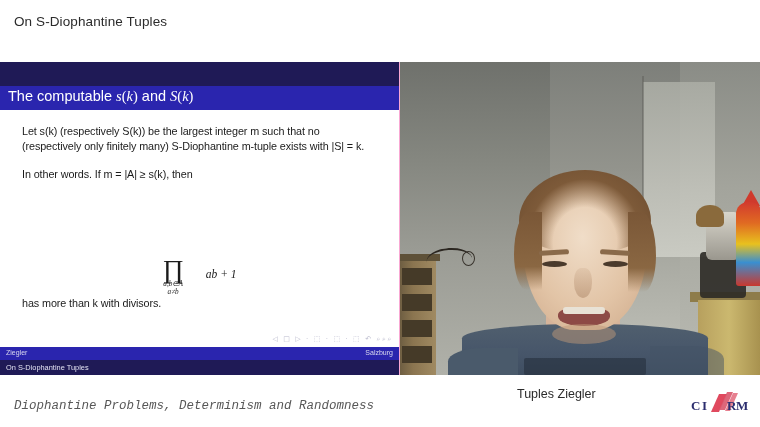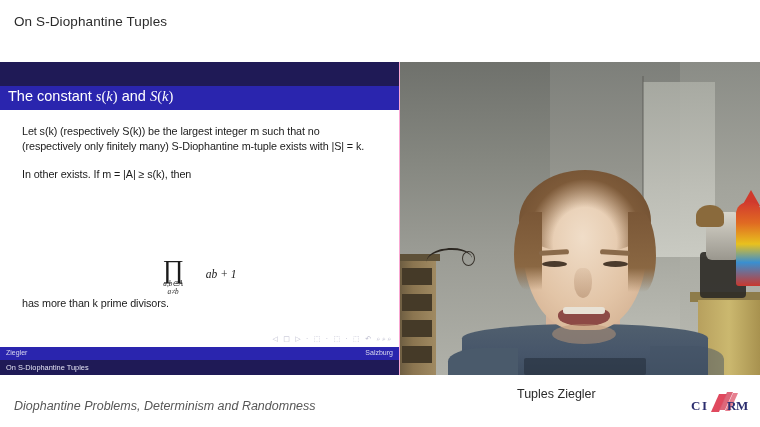--- a/index.html
+++ b/index.html
@@ -195,21 +195,21 @@
   #teeth { left: 163px; top: 245px; width: 42px; height: 7px;
     background: #e8e2d6; border-radius: 3px; }
   #chin { left: 152px; top: 262px; width: 64px; height: 20px;
     background: rgba(190,152,120,.5); border-radius: 50%; }
 
   
   #bottom { position: absolute; left: 0; top: 375px; width: 760px; height: 52px; background: #fff; }
   #talk-title {
     position: absolute; left: 14px; top: 24px;
     font-size: 12.5px; font-style: italic; color: #575757;
-    font-family: Liberation Sans, sans-serif;
+    font-family: Liberation Mono, monospace;
   }
   #speaker-name {
     position: absolute; left: 517px; top: 12px;
     font-size: 12.5px; color: #2b2b2b;
   }
   #cirm-logo {
     position: absolute; left: 689px; top: 390px; width: 62px; height: 28px;
   }
 </style>
 </head>
@@ -219,38 +219,38 @@
 
   <div id="top-header">
     <div id="page-title">On S-Diophantine Tuples</div>
   </div>
 
   <div id="slide">
     <div id="slide-topstrip"></div>
     <div id="slide-titlebar"></div>
 
     <div id="slide-title">
-      <span>The constant </span><span class="mi">s</span><span class="mu">(</span><span class="mi">k</span><span class="mu">)</span><span> and </span><span class="mi">S</span><span class="mu">(</span><span class="mi">k</span><span class="mu">)</span>
+      <span>The computable </span><span class="mi">s</span><span class="mu">(</span><span class="mi">k</span><span class="mu">)</span><span> and </span><span class="mi">S</span><span class="mu">(</span><span class="mi">k</span><span class="mu">)</span>
     </div>
 
     <div id="slide-body">
 
       <div class="para" style="left:22px; top:12px; width:356px;">Let s(k) (respectively S(k)) be the largest integer m such that no (respectively only finitely many) S-Diophantine m-tuple exists with |S| = k.</div>
 
-      <div class="para" style="left:22px; top:55px; width:356px;">In other exists. If m = |A| ≥ s(k), then</div>
+      <div class="para" style="left:22px; top:55px; width:356px;">In other words. If m = |A| ≥ s(k), then</div>
 
       <div id="formula">
         <span class="prodwrap">
           <span class="prod">∏</span>
           <span class="sub">a,b∈A</span>
           <span class="sub">a≠b</span>
         </span><span class="rhs mi">ab + 1</span>
       </div>
 
-      <div class="para" style="left:22px; top:184px; width:356px;">has more than k prime divisors.</div>
+      <div class="para" style="left:22px; top:184px; width:356px;">has more than k with divisors.</div>
 
 
       <div class="para" style="left:22px; top:252px; width:330px;">Note that S(k) ≤ s(k) ≤ exp(ck) for some (effective computable) constant c.</div>
 
       <div id="navsyms">◁ □ ▷ · ⬚ · ⬚ · ⬚ ↶ ⌕⌕⌕</div>
     </div>
 
     <div id="cursor-dot"></div>
 
     <div id="slide-footer">

